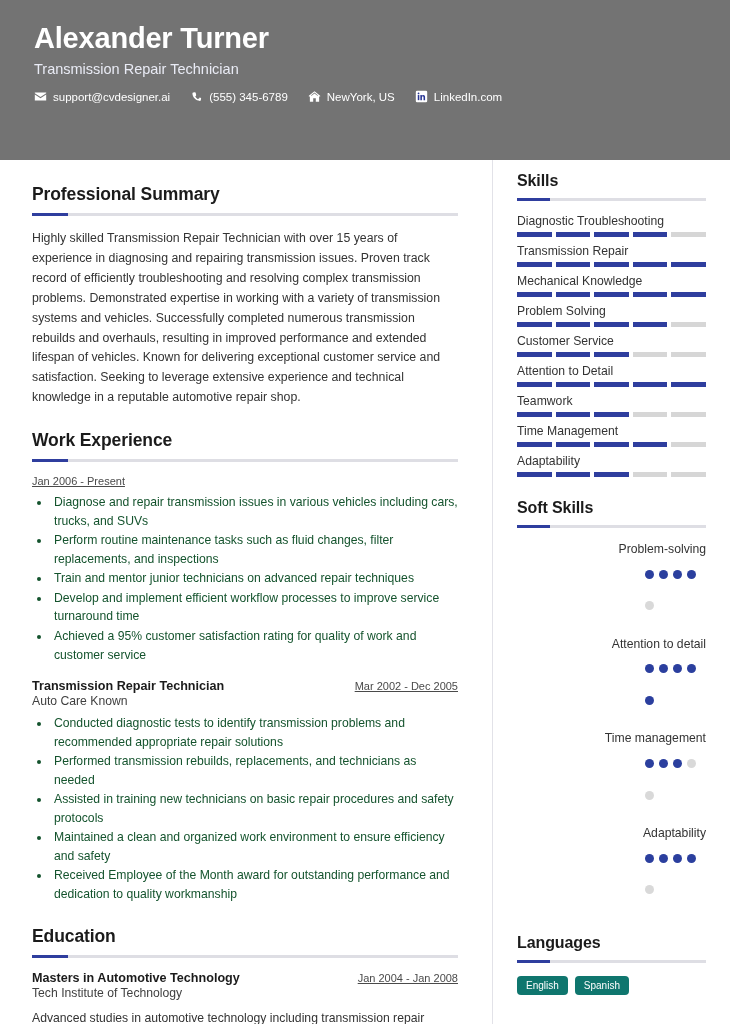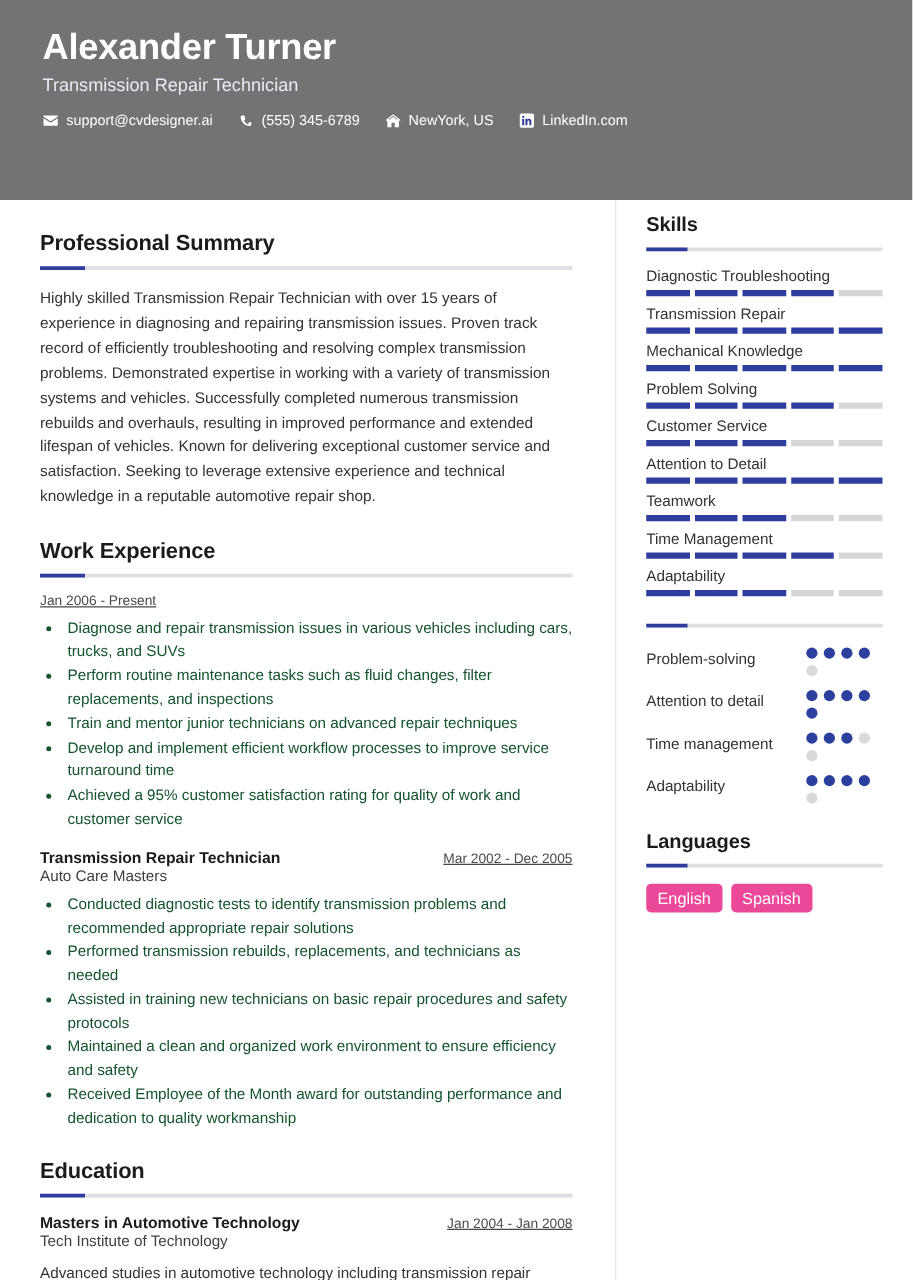--- a/index.html
+++ b/index.html
@@ -175,24 +175,25 @@
   .skill-seg {
     flex: 1 1 0;
     height: 5px;
     background: #d6d6d6;
   }
   .skill-seg.on { background: #2f3e9e; }
 
   
   .soft-row {
     display: flex;
-    align-items: center;
+    align-items: flex-end;
     justify-content: space-between;
     gap: 8px;
     margin-bottom: 8px;
+    flex-direction: column;
   }
   .soft-name {
     font-size: 12.2px;
     color: #333333;
     line-height: 1.45;
     flex: 1 1 auto;
     max-width: 108px;
   }
   .soft-dots {
     display: flex;
@@ -210,23 +211,23 @@
   }
   .dot.on { background: #2b3f9e; }
 
   
   .lang-list {
     display: flex;
     flex-wrap: wrap;
     gap: 7px;
   }
   .lang-chip {
-    background: #ec4899;
+    background: #0f766e;
     color: #ffffff;
-    font-size: 13px;
+    font-size: 10px;
     padding: 4px 9px;
     border-radius: 4px;
     white-space: nowrap;
   }
 </style>
 </head>
 <body>
 
 <div class="page">
 
@@ -296,21 +297,21 @@
                 <li>Train and mentor junior technicians on advanced repair techniques</li>
                 <li>Develop and implement efficient workflow processes to improve service turnaround time</li>
                 <li>Achieved a 95% customer satisfaction rating for quality of work and customer service</li>
               </ul>
             </div>
             <div class="entry">
               <div class="entry-head">
                 <div class="entry-role">Transmission Repair Technician</div>
                 <div class="entry-date">Mar 2002 - Dec 2005</div>
               </div>
-              <div class="entry-org">Auto Care Masters</div>
+              <div class="entry-org">Auto Care Known</div>
               <ul class="entry-bullets">
                 <li>Conducted diagnostic tests to identify transmission problems and recommended appropriate repair solutions</li>
                 <li>Performed transmission rebuilds, replacements, and technicians as needed</li>
                 <li>Assisted in training new technicians on basic repair procedures and safety protocols</li>
                 <li>Maintained a clean and organized work environment to ensure efficiency and safety</li>
                 <li>Received Employee of the Month award for outstanding performance and dedication to quality workmanship</li>
               </ul>
             </div>
           </div>
       </div>
@@ -425,20 +426,21 @@
                 <div class="skill-seg on"></div>
                 <div class="skill-seg on"></div>
                 <div class="skill-seg"></div>
                 <div class="skill-seg"></div>
               </div>
             </div>
           </div>
       </div>
 
       <div class="block">
+        <div class="sec-title small">Soft Skills</div>
         <div class="sec-rule side"></div>
         <div id="soft-skills-list">
             <div class="soft-row">
               <div class="soft-name">Problem-solving</div>
               <div class="soft-dots">
                 <span class="dot on"></span>
                 <span class="dot on"></span>
                 <span class="dot on"></span>
                 <span class="dot on"></span>
                 <span class="dot"></span>

